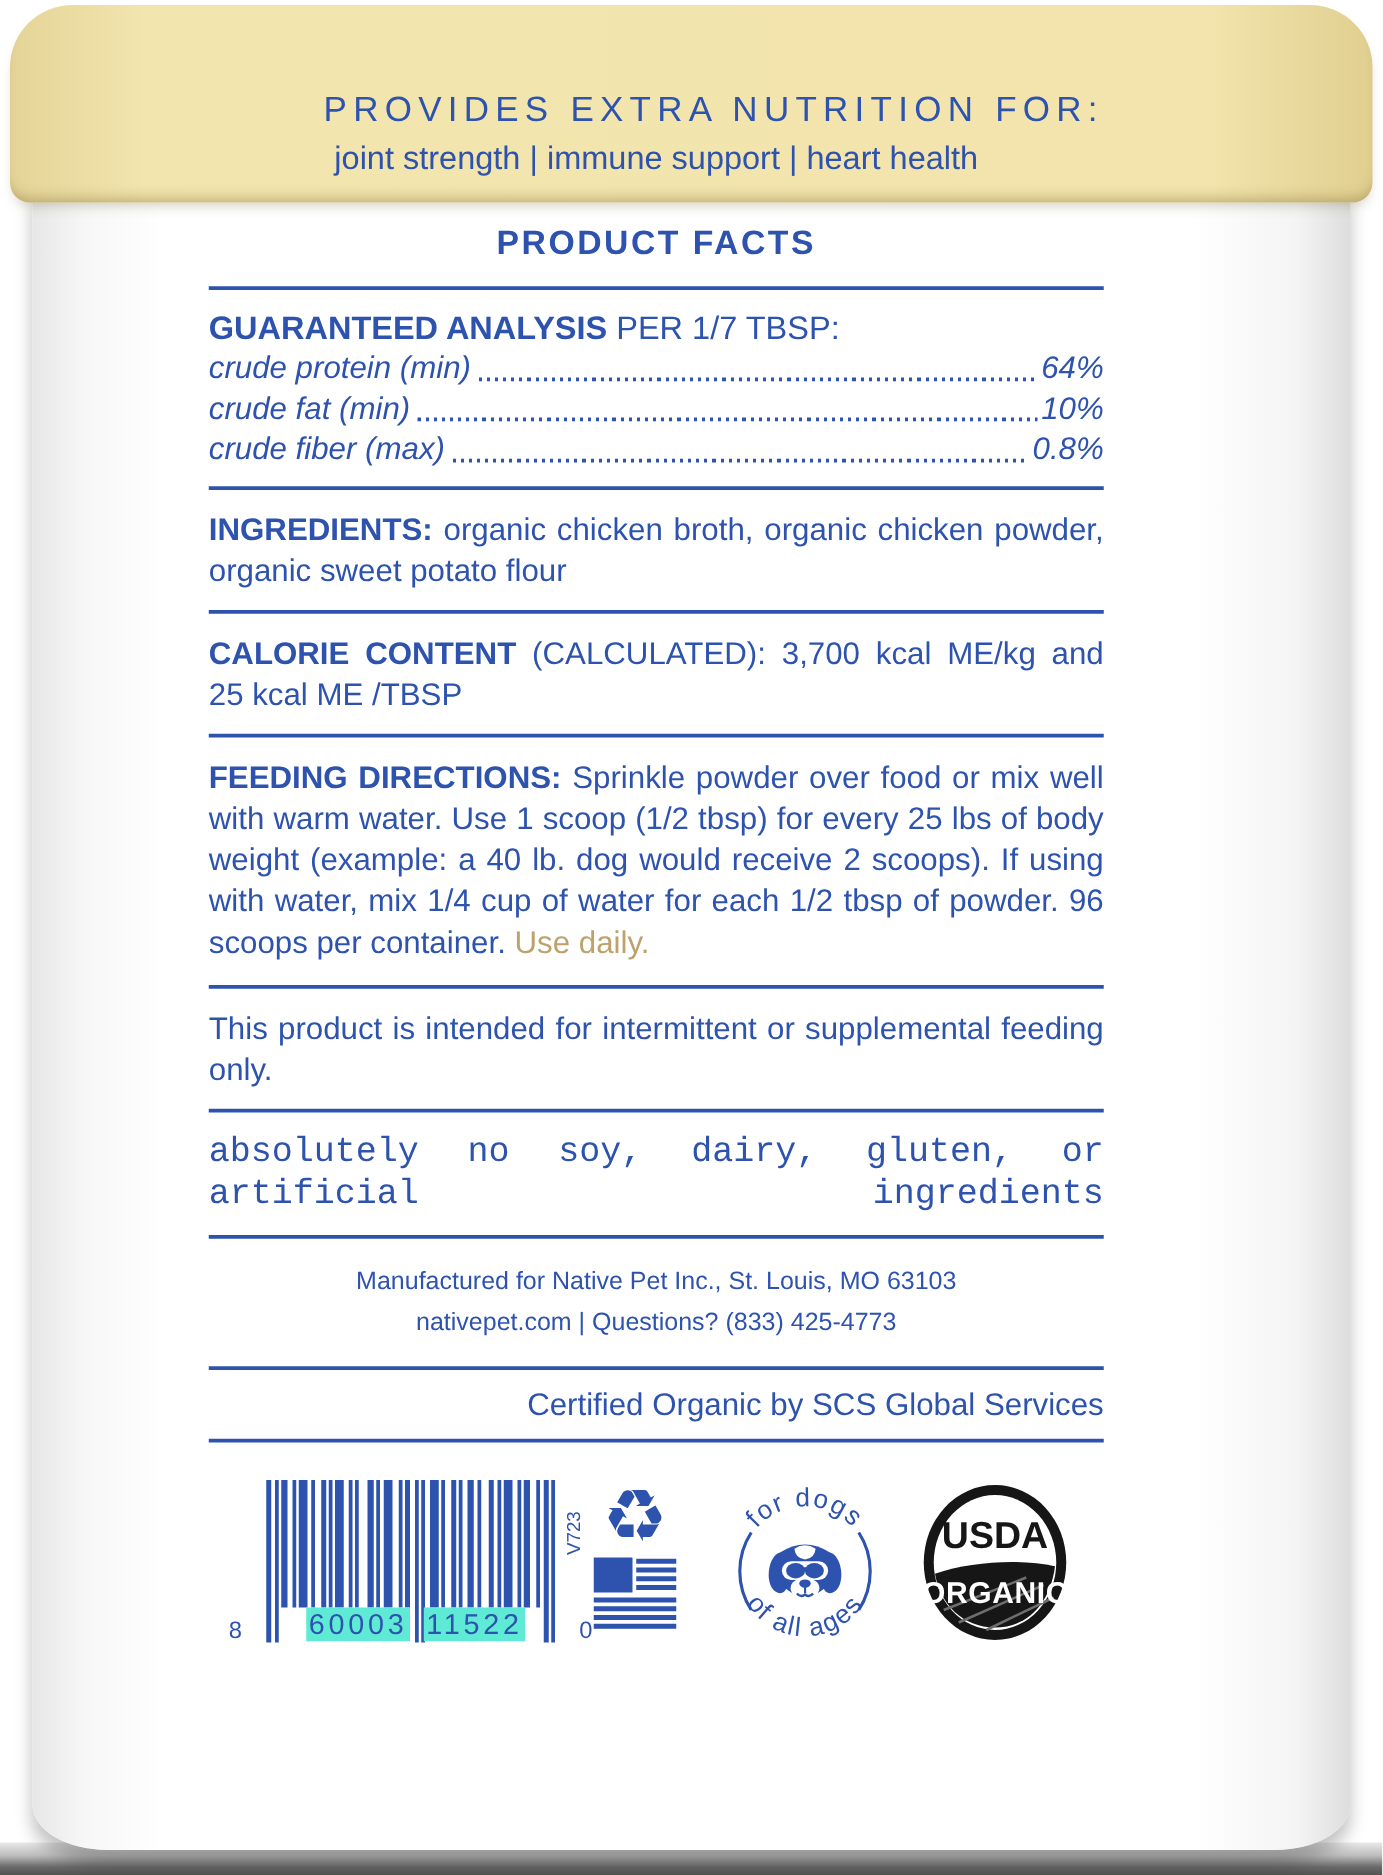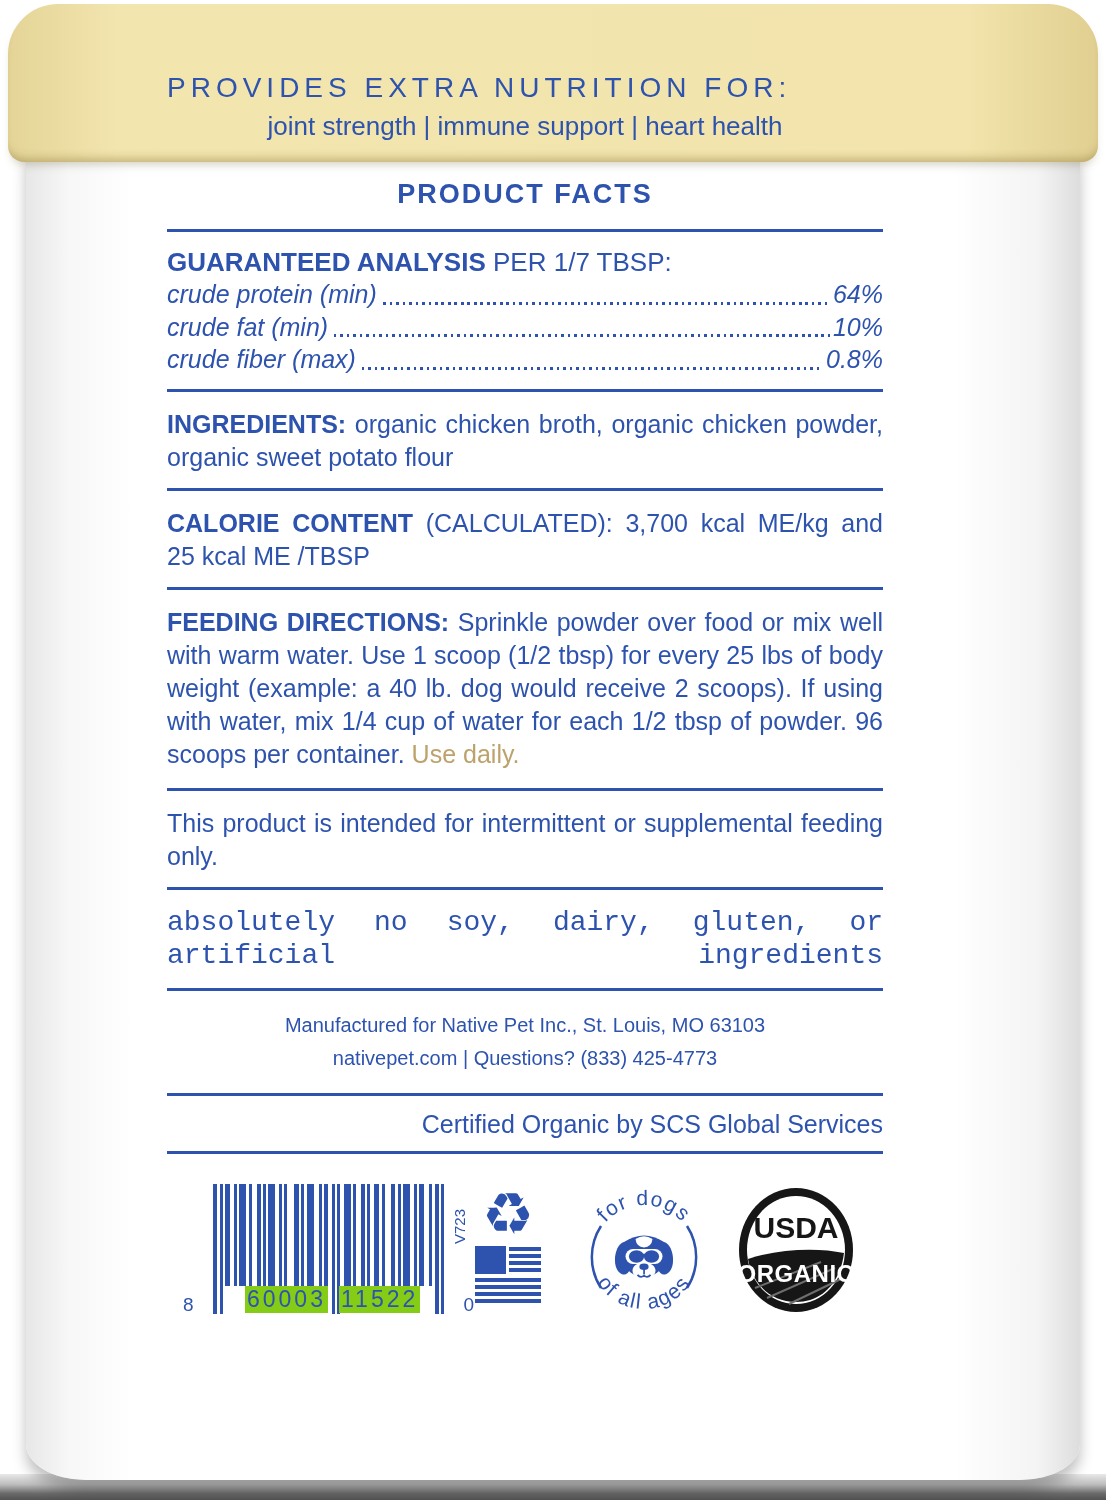--- a/index.html
+++ b/index.html
@@ -9,42 +9,42 @@
          background:linear-gradient(to bottom,#e9e9e9 0%,#bdbdbd 40%,#6a6a6a 75%,#525252 100%);}
   .canister{position:absolute;left:26px;top:150px;width:1054px;height:1330px;
             background:linear-gradient(to right,#e7e7e7 0,#f7f7f7 4%,#ffffff 10%,#ffffff 88%,#f4f4f4 96%,#dddddd 100%);
             border-radius:10px 10px 60px 60px / 10px 10px 36px 36px;
             box-shadow:0 10px 14px rgba(0,0,0,.25);}
   .lid{position:absolute;left:8px;top:4px;width:1090px;height:158px;
        background:linear-gradient(to right,#e4d497 0,#f2e5ae 10%,#f2e4ac 88%,#e0cf90 100%);
        border-radius:50px 50px 16px 16px;
        box-shadow:0 6px 10px -4px rgba(95,85,40,.30), inset 0 -9px 10px -6px rgba(130,110,50,.45);}
   .label{position:absolute;left:167px;top:72px;width:716px;color:#2d53ae;}
-  .h-title{font-size:28px;letter-spacing:5px;text-align:left;white-space:nowrap;}
+  .h-title{font-size:28px;letter-spacing:5px;text-align:right;white-space:nowrap;}
   .h-sub{font-size:26px;text-align:center;margin-top:7px;}
   .h-facts{font-size:27px;font-weight:bold;letter-spacing:2px;text-align:center;margin-top:37px;}
   .rule{border:none;height:3px;background:#2d53ae;margin:0;}
   .r1{margin-top:19px;} .r2{margin-top:13px;} .r3{margin-top:14px;} .r4{margin-top:14px;}
   .r5{margin-top:17px;} .r6{margin-top:14px;} .r7{margin-top:16px;} .r8{margin-top:18px;} .r9{margin-top:12px;}
   .ga-head{margin-top:15px;font-size:26px;}
   .b{font-weight:bold;}
   .ga-row{display:flex;align-items:baseline;font-size:25px;line-height:32.5px;font-style:italic;}
   .ga-dots{flex:1;height:3px;align-self:flex-end;margin:0 3px 6px 6px;
            background-image:repeating-linear-gradient(to right,#2d53ae 0 2.5px,transparent 2.5px 6.5px);}
   .para{font-size:25px;line-height:33px;text-align:justify;margin-top:16px;}
   .gold{color:#bda26b;}
   .just-line{font-size:28px;line-height:33px;text-align:justify;text-align-last:justify;margin-top:16px;font-family:Liberation Mono, monospace;}
   .center-block{font-size:20px;line-height:33px;text-align:center;margin-top:18px;}
   .cert{font-size:25px;text-align:right;margin-top:14px;}
   .icons{position:relative;height:172px;margin-top:24px;}
   
   .barcode{position:absolute;left:30px;top:6px;width:270px;height:152px;}
   .bars{position:absolute;left:16px;top:0;width:232px;height:130px;}
   .bar{position:absolute;top:0;background:#2d53ae;}
-  .bc-num{position:absolute;top:102px;font-size:23px;letter-spacing:3px;background:#84cc16;padding:0 2px;color:#2d53ae;}
+  .bc-num{position:absolute;top:102px;font-size:23px;letter-spacing:3px;background:#5eead4;padding:0 2px;color:#2d53ae;}
   .bc-left{left:-16px;top:110px;font-size:19px;background:none;}
   .bc-g1{left:48px;} .bc-g2{left:142px;} .bc-right{right:-12px;top:110px;font-size:19px;background:none;}
   .bc-ver{position:absolute;right:-10px;top:34px;font-size:15px;transform:rotate(-90deg);color:#2d53ae;}
   
   .recyflag{position:absolute;left:306px;top:6px;width:70px;text-align:center;}
   .recycle{font-size:58px;line-height:60px;color:#2d53ae;}
   
   .dogbadge{position:absolute;left:412px;top:0;}
   .usda{position:absolute;left:570px;top:8px;}
   svg text{font-family:"Liberation Sans",sans-serif;}

